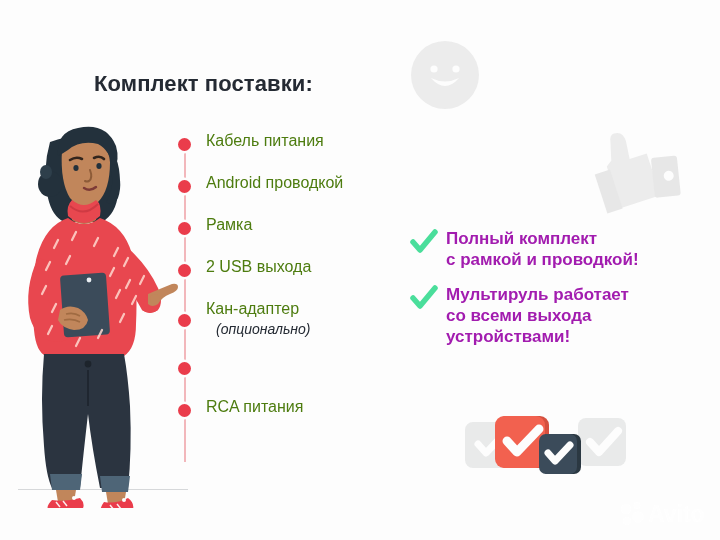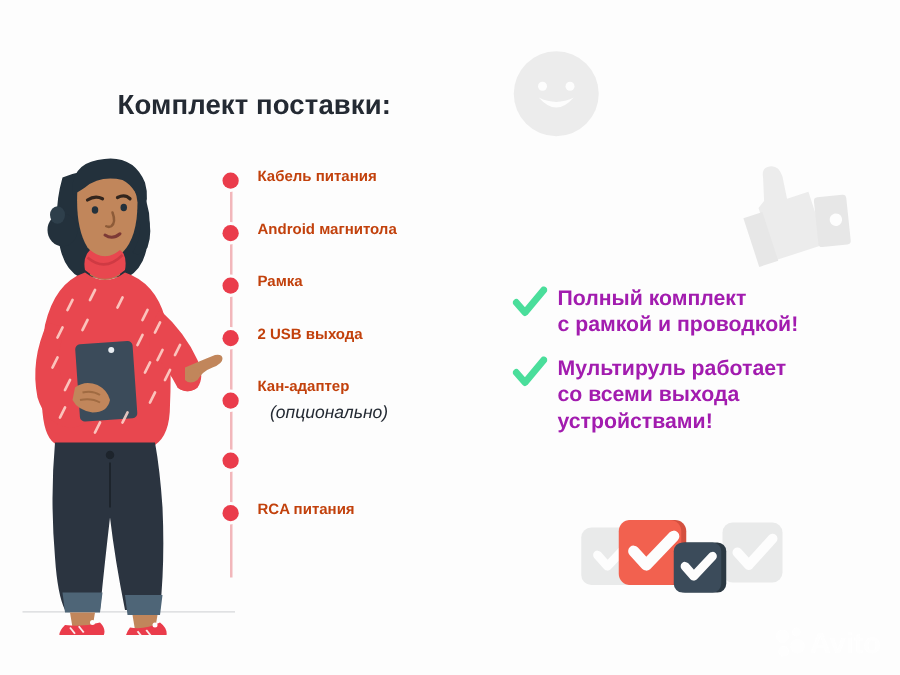--- a/index.html
+++ b/index.html
@@ -120,23 +120,23 @@
     width: 13px;
     height: 13px;
     border-radius: 50%;
     background: #ea3c4b;
     box-shadow: 0 0 0 2.5px #fdfdfd;
   }
   .kit-text {
     position: absolute;
     left: 28px;
     top: 0px;
-    font-size: 12px;
-    font-weight: 700;
-    color: #c2410c;
+    font-size: 16px;
+    font-weight: 400;
+    color: #4d7c0f;
     white-space: nowrap;
     line-height: 22px;
   }
   .kit-sub {
     position: absolute;
     left: 38px;
     top: 22px;
     font-size: 14px;
     font-weight: 400;
     color: #242a33;
@@ -340,21 +340,21 @@
   <div class="kit-list">
     <div class="kit-line"></div>
 
     <div class="kit-item">
       <span class="kit-dot"></span>
       <span class="kit-text">Кабель питания</span>
     </div>
 
     <div class="kit-item">
       <span class="kit-dot"></span>
-      <span class="kit-text">Android магнитола</span>
+      <span class="kit-text">Android проводкой</span>
     </div>
 
     <div class="kit-item">
       <span class="kit-dot"></span>
       <span class="kit-text">Рамка</span>
     </div>
 
 
     <div class="kit-item">
       <span class="kit-dot"></span>

